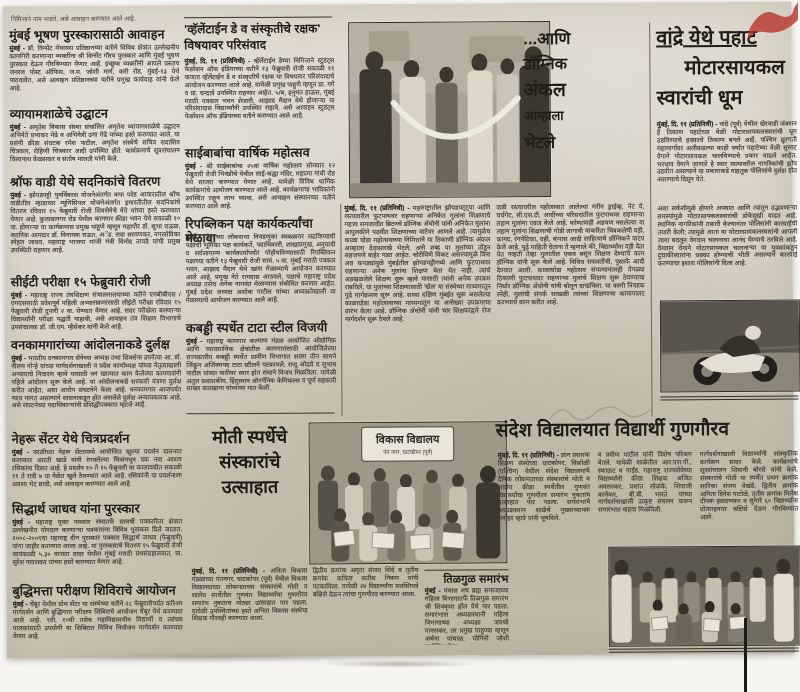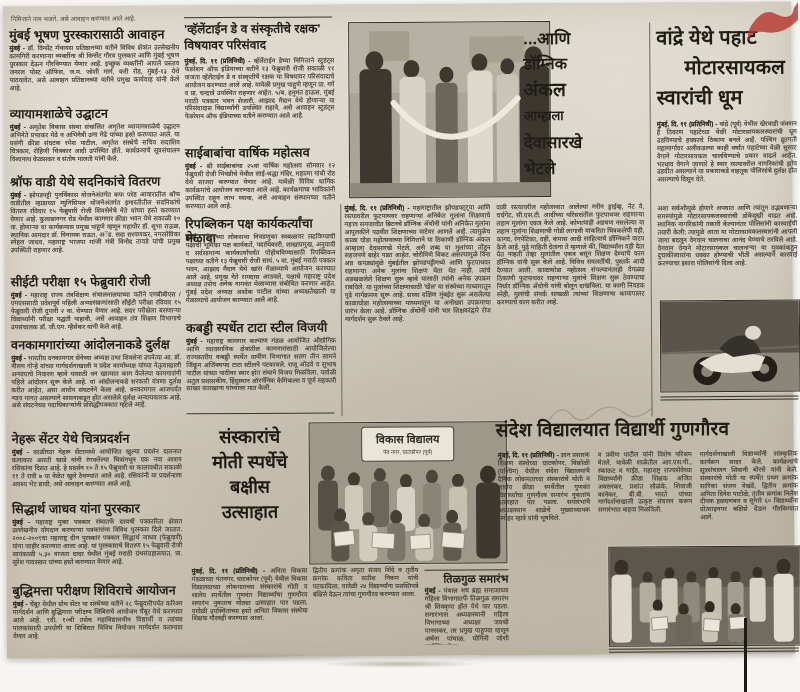--- a/index.html
+++ b/index.html
@@ -139,37 +139,36 @@
       </g>
       <path d="M44 80 Q100 150 168 76" stroke="#eceadf" stroke-width="6" fill="none" stroke-linecap="round"></path>
       <rect y="160" width="200" height="14" fill="#8d8879"></rect>
     </svg>
 
     <div class="abs" style="left:520px;top:22px;width:92px;">
       <div class="hl" style="font-size:16.5px;line-height:26px;">...आणि</div>
       <div class="hl" style="font-size:16px;line-height:26px;">डॉम्निक</div>
       <div class="hl" style="font-size:19px;line-height:26px;">अंकल</div>
       <div class="hl" style="font-size:13px;line-height:26px;">आम्हाला</div>
-      <div class="hl" style="font-size:16.5px;line-height:26px;">देवासारखे</div>
       <div class="hl" style="font-size:16.5px;line-height:26px;">भेटले</div>
     </div>
 
     <div class="body abs" style="left:340px;top:200px;width:146px;height:214px;">
       <span class="dl">मुंबई, दि. ११ (प्रतिनिधी) -</span>
       <span>महाराष्ट्रातील झोपडपट्ट्या आणि रस्त्यावरील फुटपाथवर राहणाऱ्या अनिकेत मुलांना शिक्षणाचे महत्त्व समजावीत ब्रिटनचे डॉम्निक अँथोनी यांनी अनिकेत मुलांना आपुलकीने पढवीत शिक्षणाच्या वाटेवर आणले आहे. त्यामुळेच काळा घोडा महोत्सवाच्या निमित्ताने या ठिकाणी डॉम्निक अंकल आम्हाला देवासारखे भेटले, असे शब्द या मुलांच्या तोंडून सहजपणे बाहेर पडत आहेत. चोरीविणे विकट असल्यामुळे विना अन्न कपड्यांमुळे मुंबईतील झोपडपट्टीमध्ये आणि फुटपाथवर राहणाऱ्या अनेक मुलांना शिक्षण घेता येत नाही. त्यांचे अडखळलेले शिक्षण सुरू व्हावे यासाठी त्यांनी अनेक उपक्रम राबविले. या मुलांच्या शिक्षणासाठी 'खेल' या संस्थेच्या माध्यमातून पुढे मार्गक्रमण सुरू आहे. सध्या दक्षिण मुंबईत सुरू असलेल्या काळाघोडा महोत्सवाच्या माध्यमातून या अनोख्या उपक्रमाचा प्रारंभ केला आहे. डॉम्निक अँथोनी यांनी चार शिक्षकांद्वारे रोज मार्गदर्शन सुरू ठेवले आहे.</span>
     </div>
     <div class="body abs" style="left:492px;top:200px;width:148px;height:214px;">
       <span>वाडी रस्त्यावरील महोत्सवात आलेल्या मरीन ड्राईव्ह, नेट वे, चर्चगेट, सी.एस.टी. आदींच्या परिसरांतील फुटपाथवर राहणाऱ्या लहान मुलांना एकत्र केले आहे. कोणत्याही अडचण नसलेल्या या लहान मुलांना शिक्षणाची गोडी लागावी याकरिता चित्रकलेची वही, कागद, रंगपेटिका, वही, कंपास आदी साहित्याचे डॉम्निकने वाटप केले आहे. पुढे माहिती देताना ते म्हणाले की, विद्यार्थ्यांना वही देता येत नव्हती तेव्हा मुलांतील एकत्र बसून शिक्षण देण्याचे काम डॉम्निक यांनी सुरू केले आहे. विविध सवलतींची, पुस्तके आदी देण्यात आली. काळाघोडा महोत्सव संपल्यानंतरही वेगळ्या ठिकाणी फुटपाथवर राहणाऱ्या मुलांचे शिक्षण सुरू ठेवण्याचा निर्धार डॉम्निक अँथोनी यांनी बोलून दाखविला. या कामी निवडक स्नेही, मुलांची संपर्क साखळी त्यांच्या शिक्षणाचा कायापालट करण्याचे काम करीत आहे.</span>
     </div>
 
     <div class="vrule abs" style="left:336px;top:200px;height:212px;"></div>
     <div class="vrule abs" style="left:646px;top:20px;height:394px;"></div>
 
     <div class="abs" style="left:653px;top:20px;width:140px;">
-      <div class="hl" style="font-size:20px;line-height:30px;">वांद्रे येथे पहाट</div>
+      <div class="hl" style="font-size:20px;line-height:30px;text-decoration:underline;">वांद्रे येथे पहाट</div>
       <div class="hl" style="font-size:20px;line-height:30px;margin-left:28px;">मोटारसायकल</div>
       <div class="hl" style="font-size:20px;line-height:30px;">स्वारांची धूम</div>
       <div class="body" style="margin-top:8px;width:140px;height:84px;">
         <span class="dl">मुंबई, दि. ११ (प्रतिनिधी) -</span>
         <span>वांद्रे (पूर्व) येथील खेरवाडी जंक्शन हे ठिकाण पहाटेच्या वेळी मोटारसायकलस्वारांची धूम उडविण्याचे हक्काचे ठिकाण बनले आहे. पश्चिम द्रुतगती महामार्गावर अलीकडल्या काही वर्षांत पहाटेच्या वेळी सुसाट वेगाने मोटारसायकल चालविण्याचे प्रकार वाढले आहेत. भरधाव वेगाने जाणारे हे स्वार रस्त्यावरील नागरिकांची झोप उडवीत असल्याने या प्रकाराकडे वाहतूक पोलिसांचे दुर्लक्ष होत असल्याचे दिसून येते.</span>
       </div>
       <div class="body" style="width:140px;height:86px;">
         <span>अशा सर्कशीमुळे होणारे अपघात आणि त्यांतून उद्भवणाऱ्या समस्यांमुळे मोटारसायकलस्वारांची डोकेदुखी वाढत आहे. स्थानिक नागरिकांनी तक्रारी केल्यानंतर पोलिसांनी कारवाईची तयारी केली; त्यामुळे आता या मोटारसायकलस्वारांनी आपली जागा बदलून वेगवान चालनाचा आनंद घेण्याचे ठरविले आहे. वेगवान वेगाने मोटारसायकल चालनाऱ्या या युवकांकडून दुचाकीस्वारांना धक्का होण्याची भीती असल्याने कारवाई करण्याचा इशारा पोलिसांनी दिला आहे.</span>
       </div>
     </div>
@@ -182,23 +181,22 @@
       <ellipse cx="46" cy="70" rx="6" ry="6" fill="#8b8678"></ellipse>
       <ellipse cx="103" cy="68" rx="13" ry="13" fill="#23201b"></ellipse>
       <ellipse cx="103" cy="68" rx="5" ry="5" fill="#8b8678"></ellipse>
       <path d="M38 62 Q62 44 104 56 L98 70 Q70 74 50 70 Z" fill="#e3dfd2"></path>
       <path d="M58 48 Q72 30 88 36 Q96 42 100 52 L72 56 Z" fill="#35322b"></path>
       <ellipse cx="92" cy="32" rx="8" ry="7" fill="#ded9cc"></ellipse>
     </svg>
     <div class="rule2 abs" style="left:655px;top:394px;width:138px;"></div>
 
     <div class="abs" style="left:185px;top:420px;width:118px;">
+      <div class="stackhl" style="font-size:18px;line-height:25px;">मोती स्पर्धेचे</div>
       <div class="stackhl" style="font-size:18px;line-height:25px;">संस्कारांचे</div>
-      <div class="stackhl" style="font-size:18px;line-height:25px;">मोती स्पर्धेचे</div>
-      <div class="stackhl" style="font-size:18px;line-height:25px;">बक्षीस</div>
       <div class="stackhl" style="font-size:18px;line-height:25px;">उत्साहात</div>
     </div>
 
     <svg class="abs photo" style="left:303px;top:418px;" width="196" height="140" viewBox="0 0 196 140">
       <rect width="196" height="140" fill="#9e9889"></rect>
       <rect x="52" y="4" width="92" height="34" rx="3" fill="#e9e5d8" stroke="#4a463c"></rect>
       <text x="98" y="20" font-size="11" font-weight="bold" fill="#2d2a22" text-anchor="middle">विकास विद्यालय</text>
       <text x="98" y="31" font-size="5.5" fill="#3b372e" text-anchor="middle">पंत नगर, घाटकोपर (पूर्व)</text>
       <g>
         <ellipse cx="18" cy="50" rx="7" ry="8" fill="#4a463c"></ellipse>

